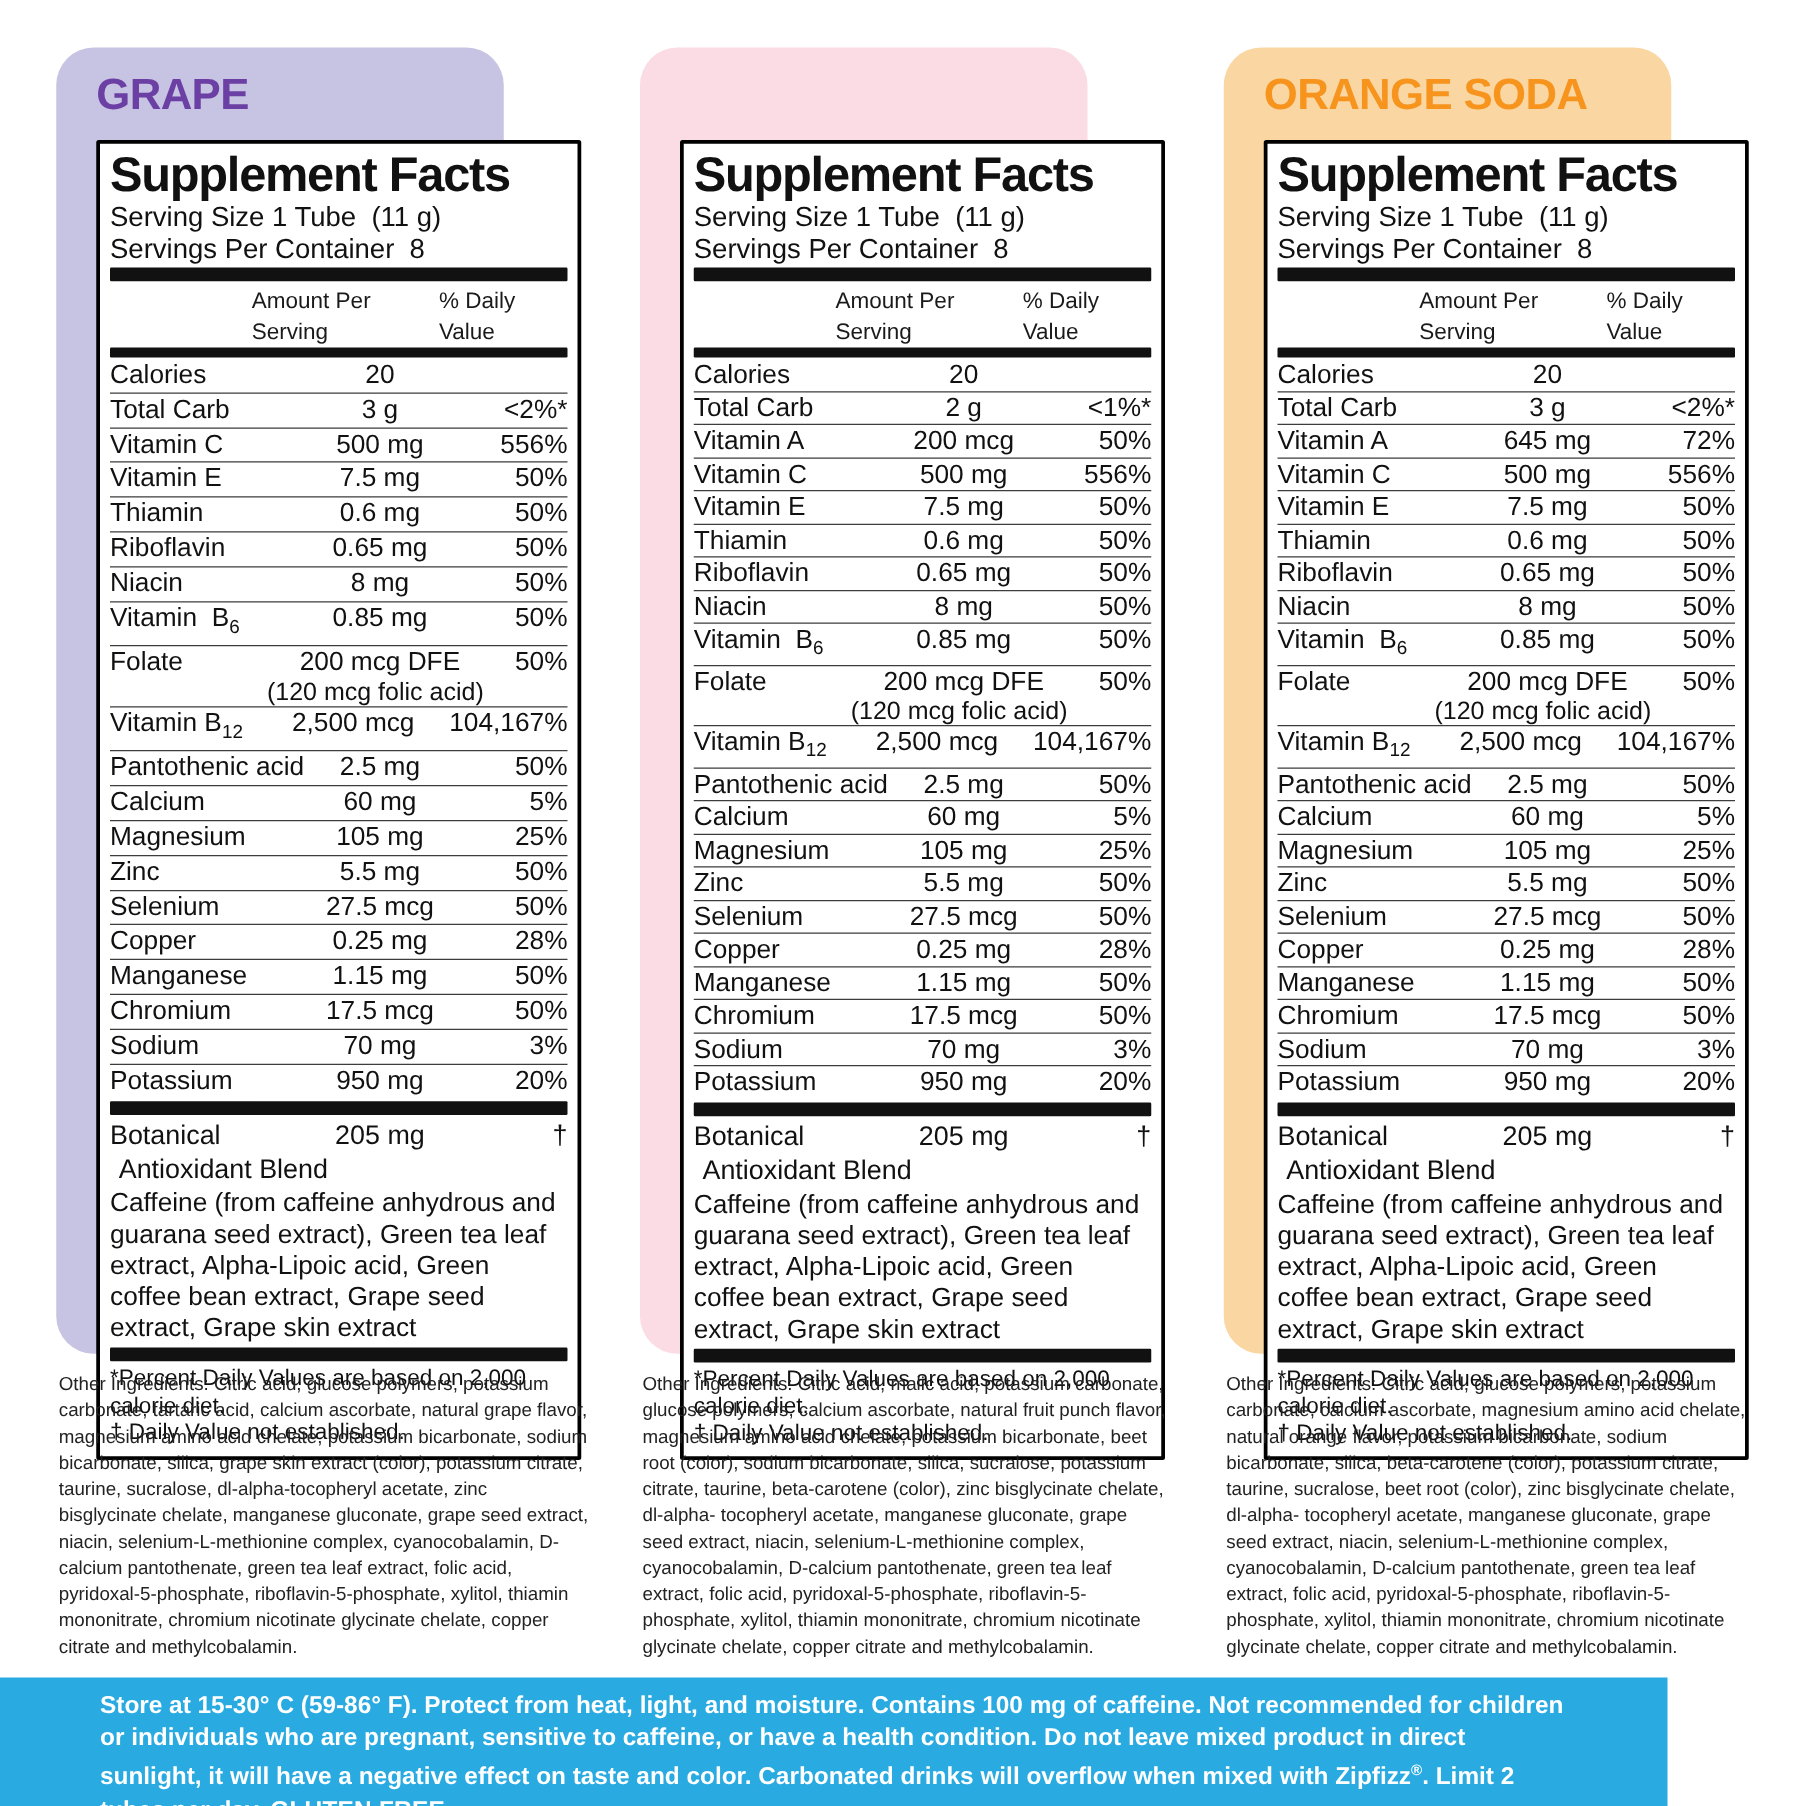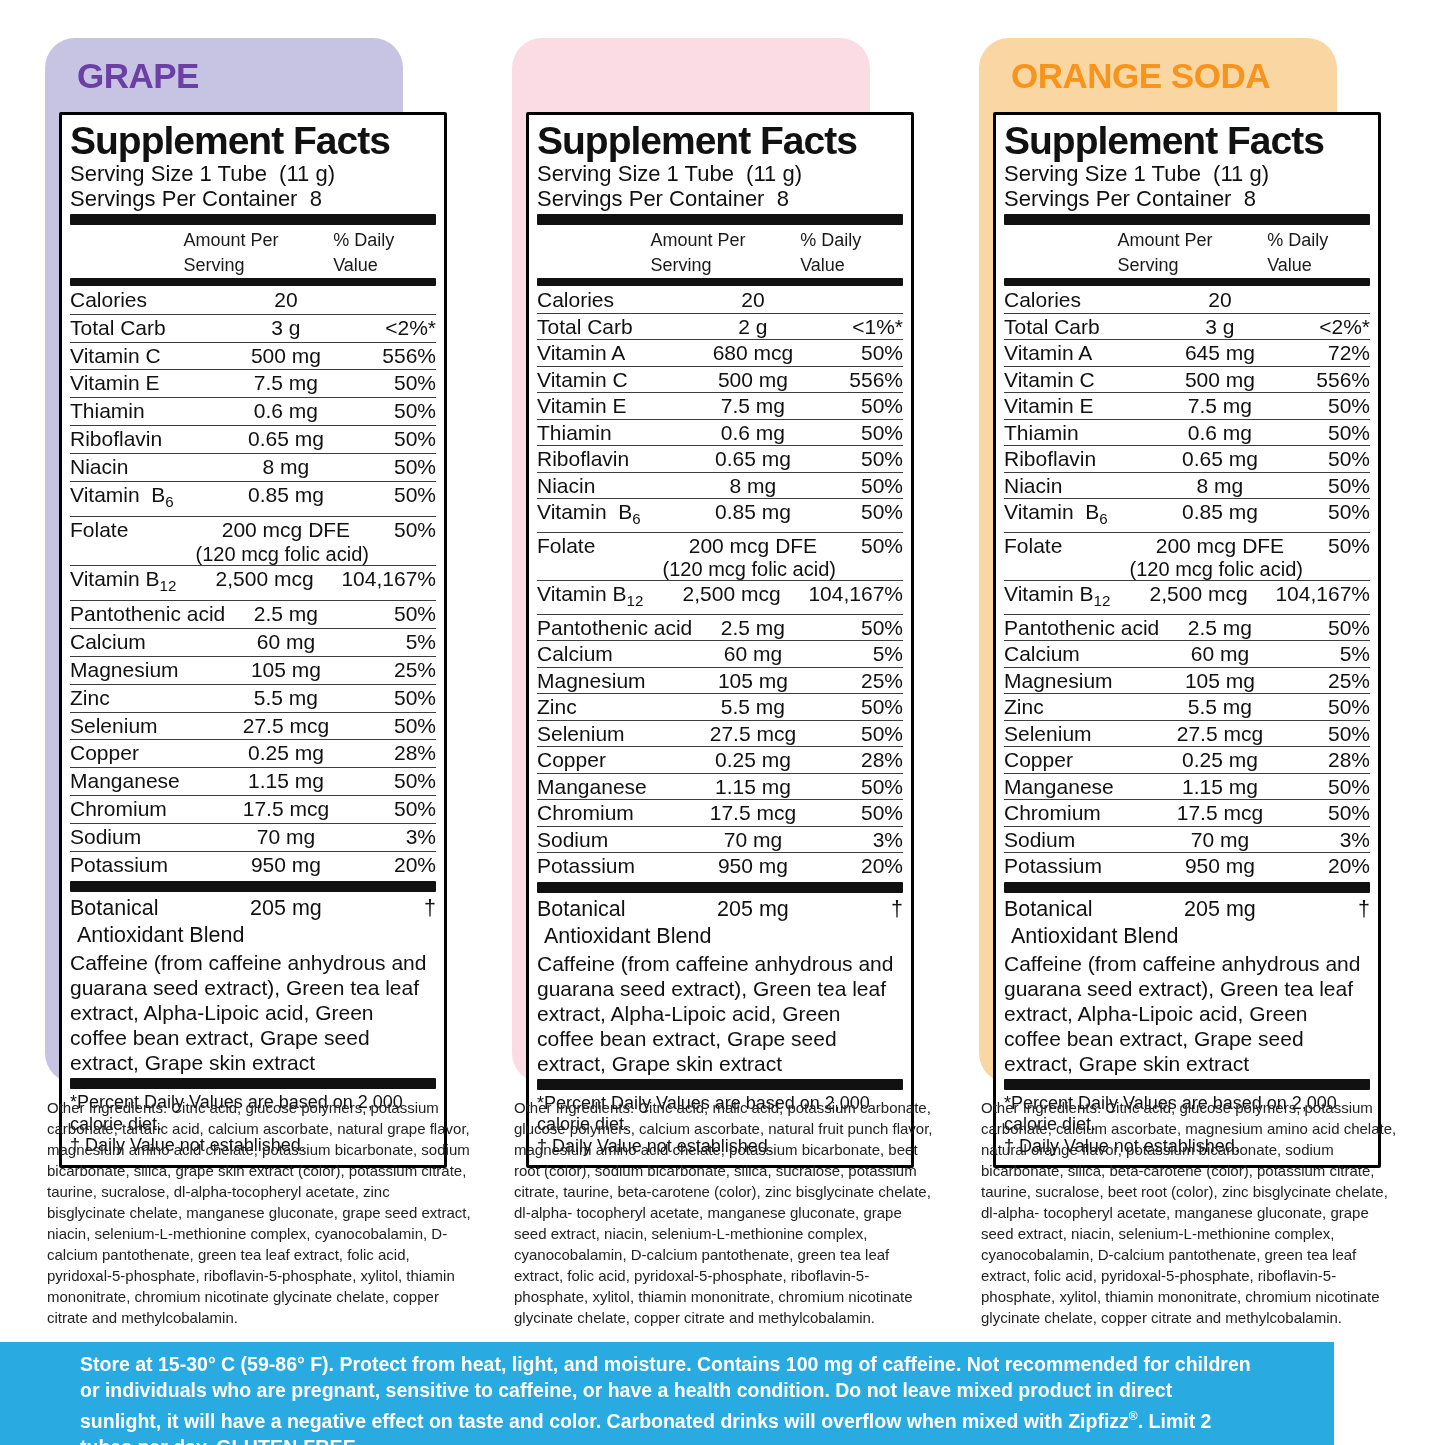--- a/index.html
+++ b/index.html
@@ -16,21 +16,21 @@
   .panel{position:relative;width:420px;flex:none;}
   .panel-bg{
     position:absolute;left:0;top:0;width:358px;height:1045px;
     border-radius:30px;
   }
   .flavor{
     position:absolute;left:32px;top:18px;margin:0;
     font-size:35px;font-weight:bold;letter-spacing:-0.5px;
   }
   .sf-table{
-    position:absolute;left:14px;top:74px;width:388px;min-height:958px;
+    position:absolute;left:32px;top:74px;width:388px;min-height:958px;
     background:#fff;border:3.5px solid #000;border-radius:2px;
     padding:6px 8px 8px;box-sizing:border-box;
   }
   .sf-title{font-size:39px;line-height:40px;font-weight:bold;letter-spacing:-1px;white-space:pre;}
   .sf-serving{font-size:22px;line-height:25px;white-space:pre-wrap;}
   .bar{background:#111;border-radius:1px;}
   .bar-lg{height:11px;margin:3px 0;}
   .bar-md{height:8px;margin:0 0 1px;}
   .sf-colhead{
     display:flex;justify-content:center;align-items:baseline;
@@ -266,21 +266,21 @@
           <div class="sf-row">
             <div class="rline">
               <span class="sf-label">Total Carb</span>
               <span class="sf-amt">2 g</span>
               <span class="sf-dv">&lt;1%*</span>
             </div>
           </div>
           <div class="sf-row">
             <div class="rline">
               <span class="sf-label">Vitamin A</span>
-              <span class="sf-amt">680 mcg</span>
+              <span class="sf-amt">200 mcg</span>
               <span class="sf-dv">50%</span>
             </div>
           </div>
           <div class="sf-row">
             <div class="rline">
               <span class="sf-label">Vitamin C</span>
               <span class="sf-amt">500 mg</span>
               <span class="sf-dv">556%</span>
             </div>
           </div>

